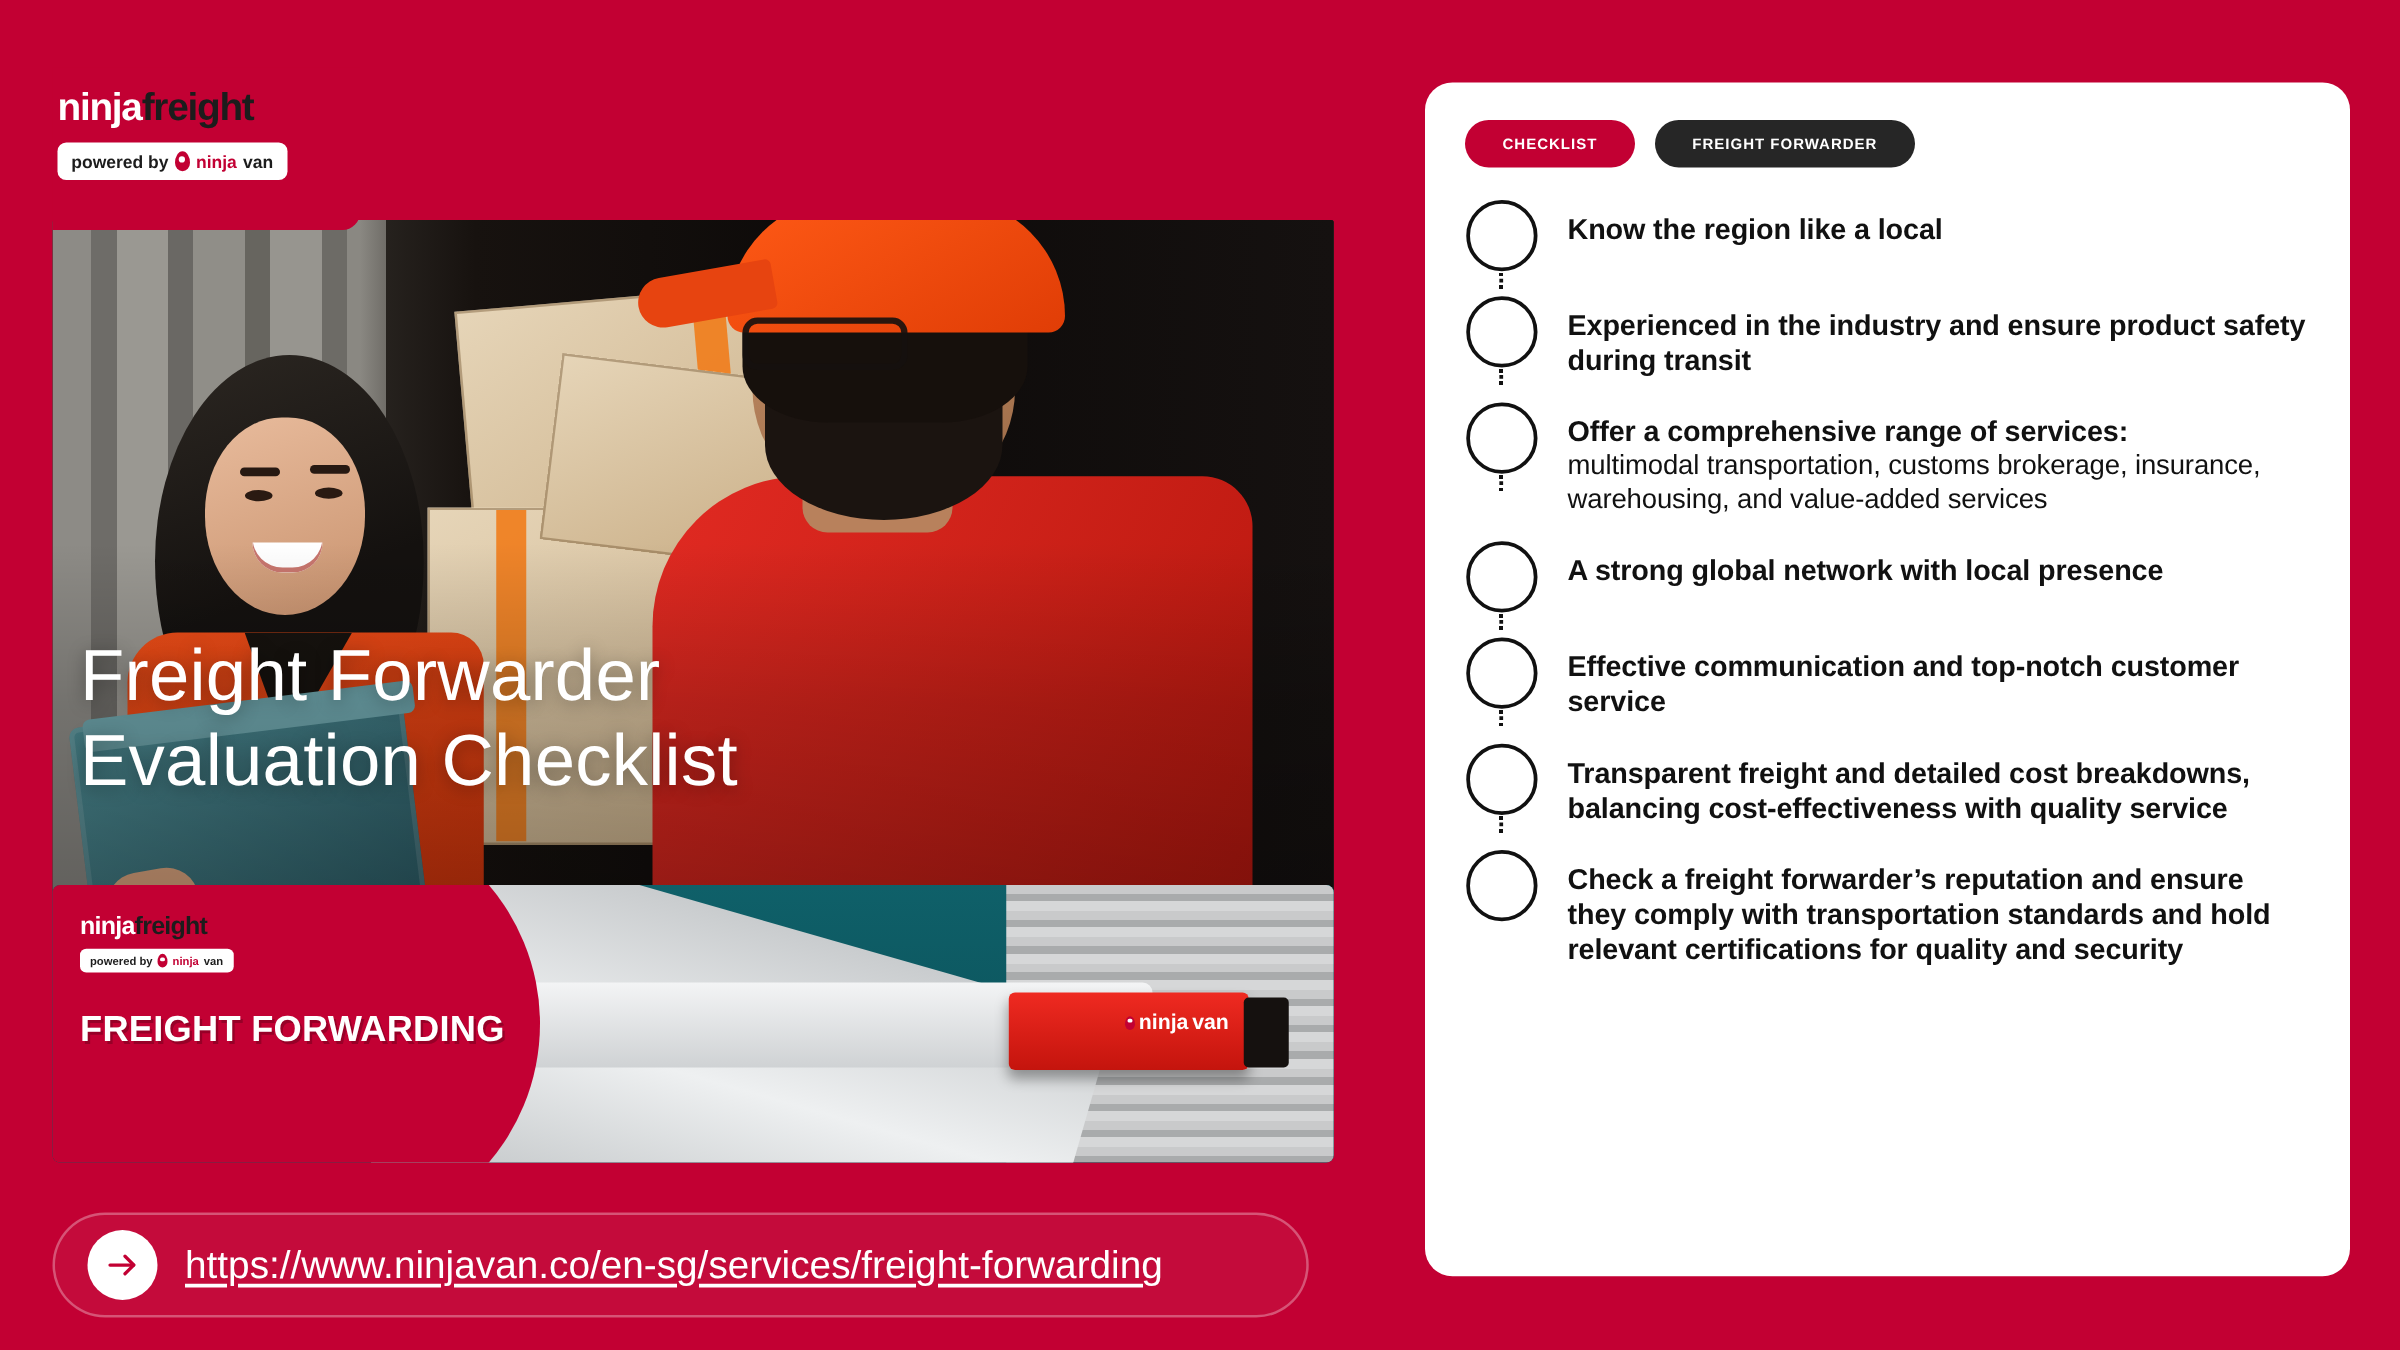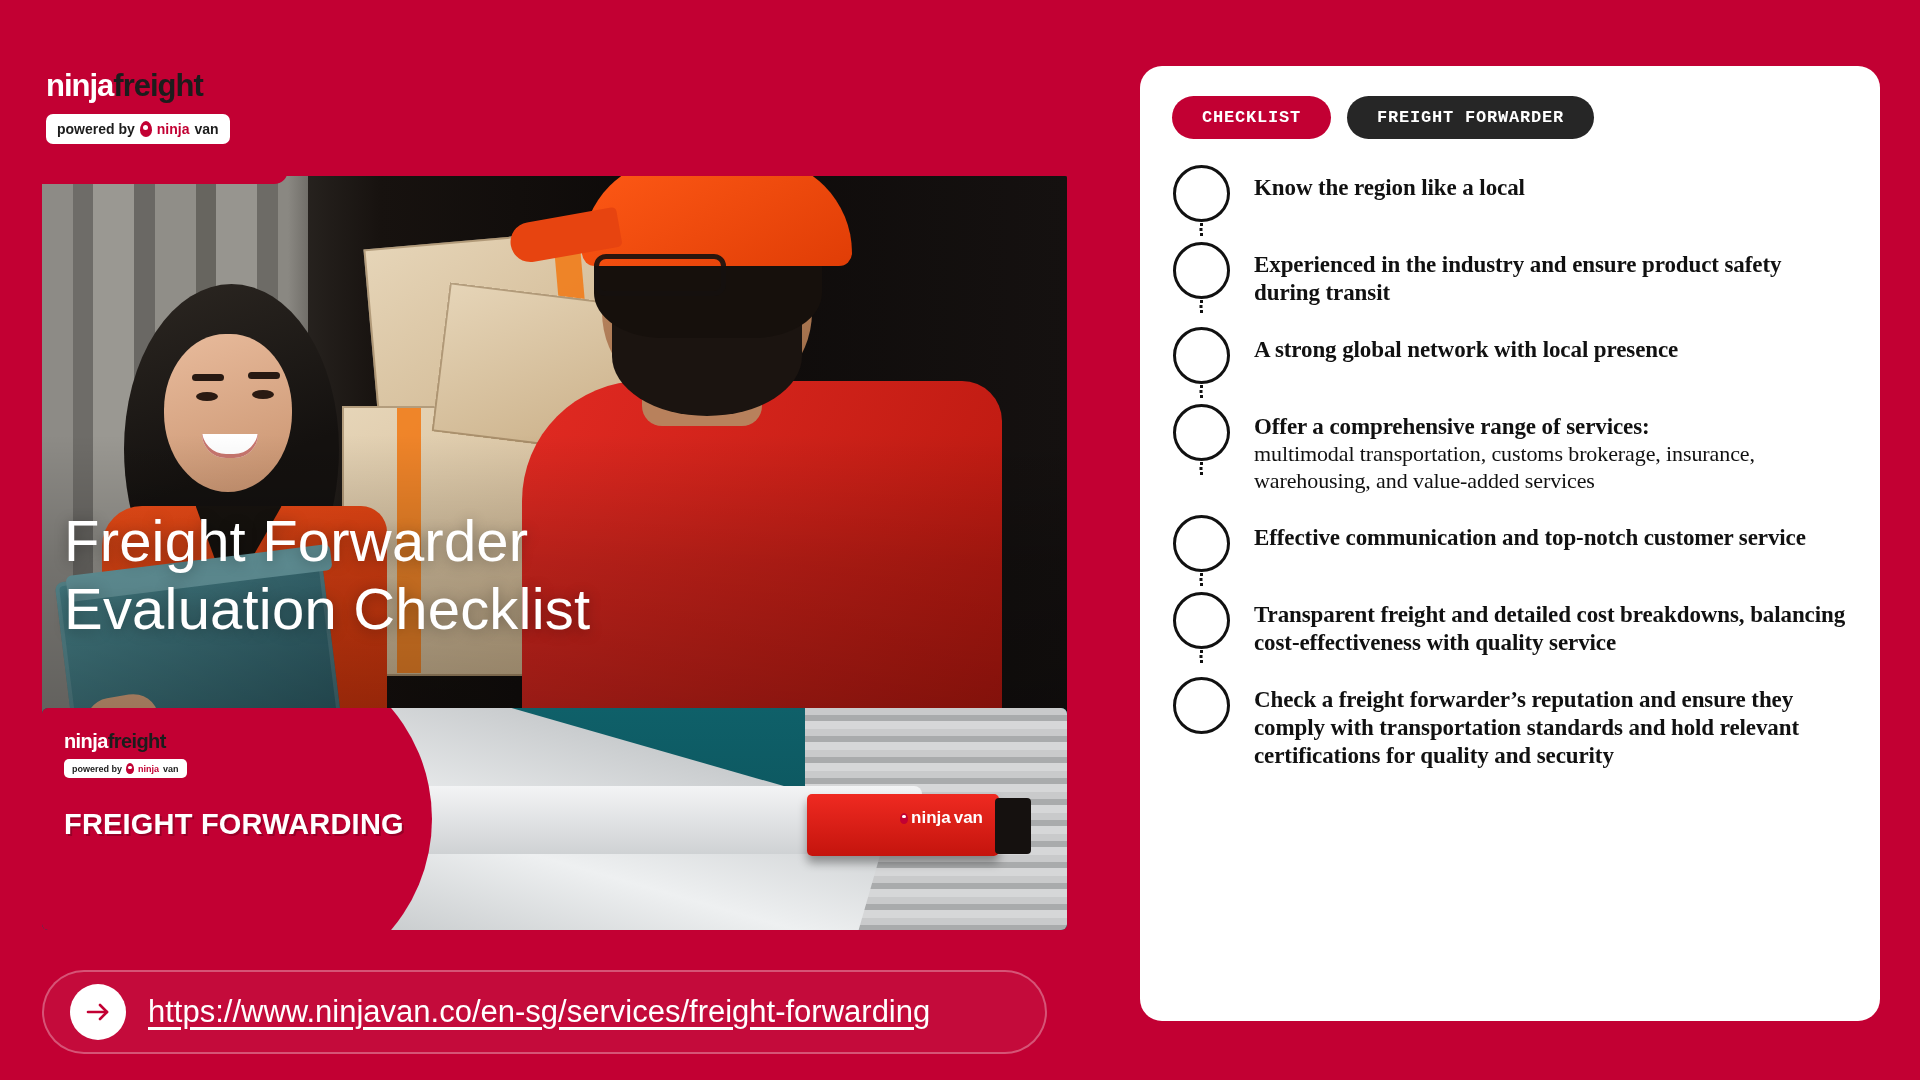--- a/index.html
+++ b/index.html
@@ -256,30 +256,30 @@
   
   #checklist-card{
     position:absolute; left:1140px; top:66px;
     width:740px; height:955px;
     background:#fff; border-radius:22px;
     padding:30px 34px 20px 32px;
   }
   #badge-row{ display:flex; gap:16px; margin-bottom:26px; }
   .badge{
     border-radius:24px; padding:12px 30px;
-    font-size:17px; font-weight:700; letter-spacing:.8px;
-    color:#fff; white-space:nowrap;font-family:Liberation Mono, monospace;
+    font-size:12px; font-weight:700; letter-spacing:.8px;
+    color:#fff; white-space:nowrap;
   }
   #badge-checklist{ background:#C20033; }
   #badge-forwarder{ background:#262626; }
 
   #checklist-items{ position:relative; }
   .item{
     display:flex; align-items:flex-start; gap:24px;
-    position:relative; padding-bottom:20px;font-family:Liberation Serif, serif;
+    position:relative; padding-bottom:20px;
   }
   .bullet-wrap{
     position:relative; flex:none;
     width:58px; display:flex; flex-direction:column; align-items:center;
   }
   .bullet{
     width:57px; height:57px; border:3px solid #111;
     border-radius:50%; background:#fff; flex:none;
   }
   .connector{
@@ -428,41 +428,41 @@
         <div class="item-title">Experienced in the industry and ensure product safety during transit</div>
       </div>
     </div>
 
     <div class="item">
       <div class="bullet-wrap">
         <div class="bullet"></div>
         <div class="connector"></div>
       </div>
       <div class="item-text">
-        <div class="item-title">A strong global network with local presence</div>
-      </div>
-    </div>
-
-    <div class="item">
-      <div class="bullet-wrap">
-        <div class="bullet"></div>
-        <div class="connector"></div>
-      </div>
-      <div class="item-text">
         <div class="item-title">Offer a comprehensive range of services:</div>
         <div class="item-sub">multimodal transportation, customs brokerage, insurance, warehousing, and value-added services</div>
       </div>
     </div>
 
     <div class="item">
       <div class="bullet-wrap">
         <div class="bullet"></div>
         <div class="connector"></div>
       </div>
       <div class="item-text">
+        <div class="item-title">A strong global network with local presence</div>
+      </div>
+    </div>
+
+    <div class="item">
+      <div class="bullet-wrap">
+        <div class="bullet"></div>
+        <div class="connector"></div>
+      </div>
+      <div class="item-text">
         <div class="item-title">Effective communication and top-notch customer service</div>
       </div>
     </div>
 
     <div class="item">
       <div class="bullet-wrap">
         <div class="bullet"></div>
         <div class="connector"></div>
       </div>
       <div class="item-text">

